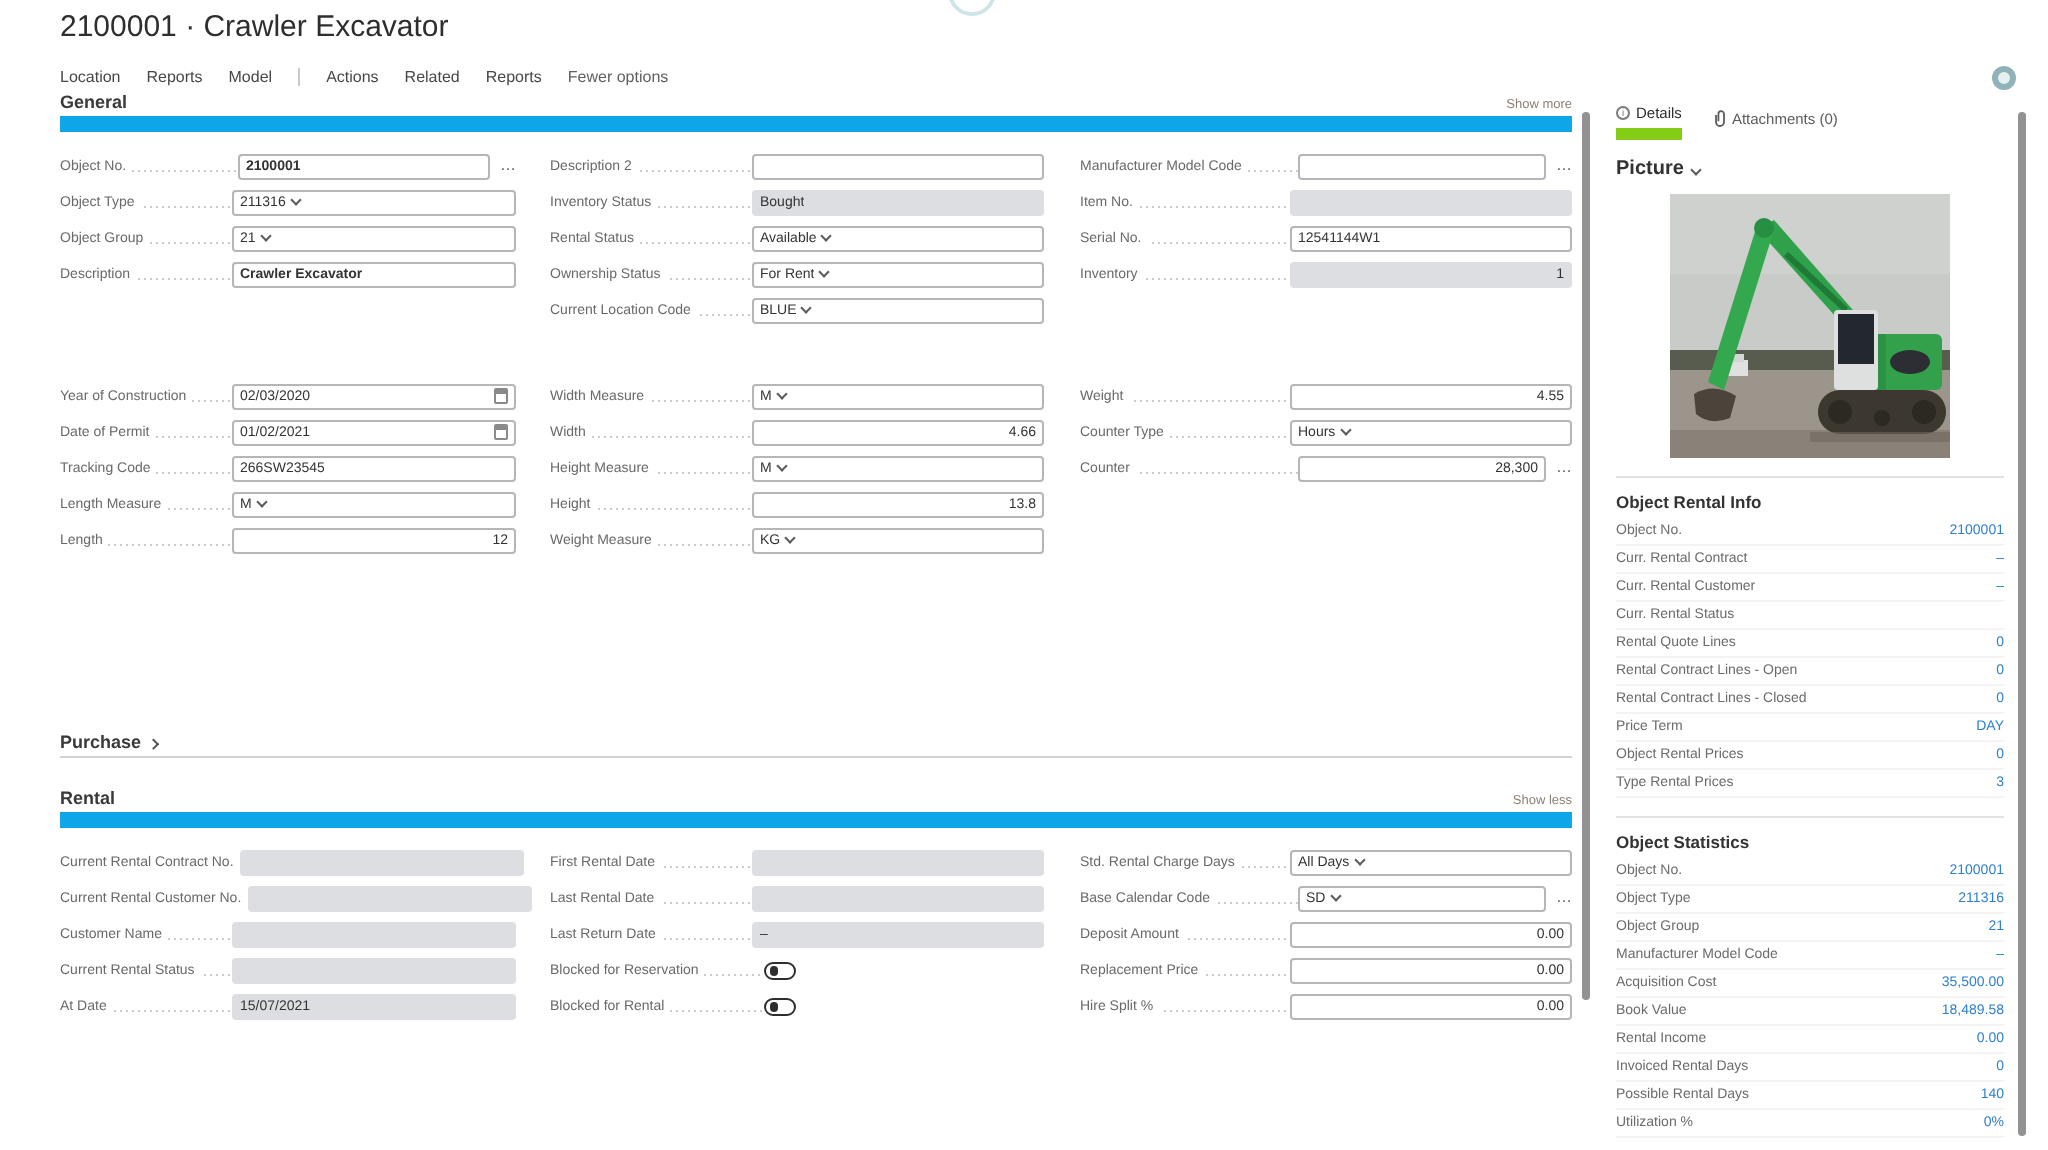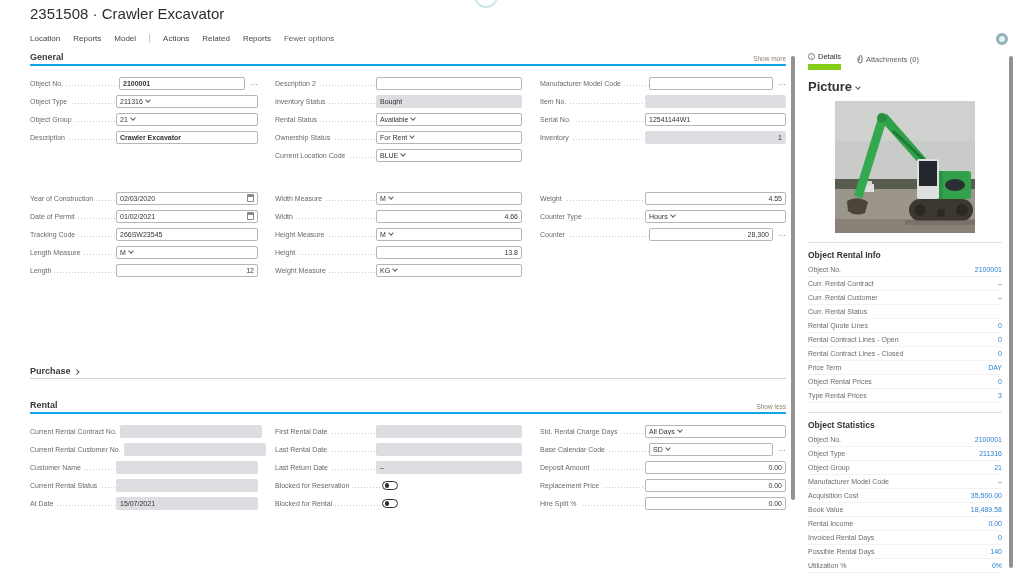--- a/index.html
+++ b/index.html
@@ -15,21 +15,21 @@
   .menubar { position:absolute; left:30px; top:34px; display:flex; align-items:center; gap:13px;
     font-size:8px; color:#474747; }
   .menu-item { cursor:default; white-space:nowrap; }
   .menu-item.light { color:#5f5f5f; }
   .menu-sep { width:1px; height:9px; background:#c9c9c9; }
   .circle-btn { position:absolute; left:996px; top:33px; width:12px; height:12px; border-radius:50%;
     background:#e7eff0; border:3px solid #8fb3b8; }
   
   .sec { position:absolute; left:30px; width:756px; }
   .sechead { display:flex; justify-content:space-between; align-items:flex-end;
-    border-bottom:2px solid #0ea5e9; padding-bottom:2px; height:14px; }
+    border-bottom:8px solid #0ea5e9; padding-bottom:2px; height:14px; }
   .sechead .t { font-weight:bold; font-size:9px; color:#3a3a3a; }
   .sechead .more { font-size:6.5px; color:#8e8073; }
   .sechead.collapsed { border-bottom:1px solid #d2d2d2; height:13px; }
   .chev-r { width:3.5px; height:3.5px; border-top:1px solid #555; border-right:1px solid #555;
     transform:rotate(45deg); display:inline-block; margin-left:4px; margin-bottom:1px; }
   .cols { position:relative; padding-top:8px; }
   .col { position:absolute; top:8px; }
   .c1 { left:0;   width:228px; }
   .c2 { left:245px; width:247px; }
   .c3 { left:510px; width:246px; }
@@ -72,21 +72,21 @@
   .sec-service  { top:543px; }
   .inv-row { margin-top:8px; }
   
   .panel { position:absolute; left:800px; top:48px; width:210px; }
   .tabs { display:flex; gap:16px; padding:4px 0 0 8px; font-size:7.5px; }
   .tab { display:flex; align-items:center; gap:3px; padding-bottom:3px; color:#5c5c5c; }
   .tab.active { border-bottom:6px solid #84cc16; color:#2d2d2d; }
   .info-i { width:7px; height:7px; border:1px solid #7a7a7a; border-radius:50%;
     font-size:5px; line-height:6px; text-align:center; color:#7a7a7a; }
   .clip-icon svg { display:block; }
-  .picture-head { margin:9px 0 0 8px; font-size:13px; font-weight:bold; color:#333;
+  .picture-head { margin:9px 0 0 8px; font-size:10px; font-weight:bold; color:#333;
     display:flex; align-items:center; gap:4px; }
   .picture-head .chev { margin:0; }
   .photo { margin:7px 0 0 35px; width:140px; height:132px; }
   .pdivider { margin:9px 8px 0 8px; border-top:1px solid #e2e2e2; }
   .cuehead { margin:7px 8px 1px 8px; font-size:8.5px; font-weight:bold; color:#333; }
   .rows { margin:3px 8px 0 8px; }
   .prow { display:flex; justify-content:space-between; align-items:center; height:14px;
     border-bottom:1px solid #f3f3f3; font-size:7px; }
   .prow .pl { color:#6b6b6b; white-space:nowrap; }
   .prow .pv { color:#2e7fd0; }
@@ -94,21 +94,21 @@
   .sb { position:absolute; width:4px; background:#929292; border-radius:2px; }
   .sb-main  { left:791px; top:56px; height:444px; }
   .sb-panel { left:1009px; top:56px; height:512px; }
 </style>
 </head>
 <body>
 
 <div id="app">
 
   <div class="half-circle"></div>
-  <div class="page-title">2351508 · Crawler Excavator</div>
+  <div class="page-title">2100001 · Crawler Excavator</div>
 
   <div class="menubar">
     <span class="menu-item">Location</span>
     <span class="menu-item">Reports</span>
     <span class="menu-item">Model</span>
     <span class="menu-sep"></span>
     <span class="menu-item">Actions</span>
     <span class="menu-item">Related</span>
     <span class="menu-item">Reports</span>
     <span class="menu-item light">Fewer options</span>

